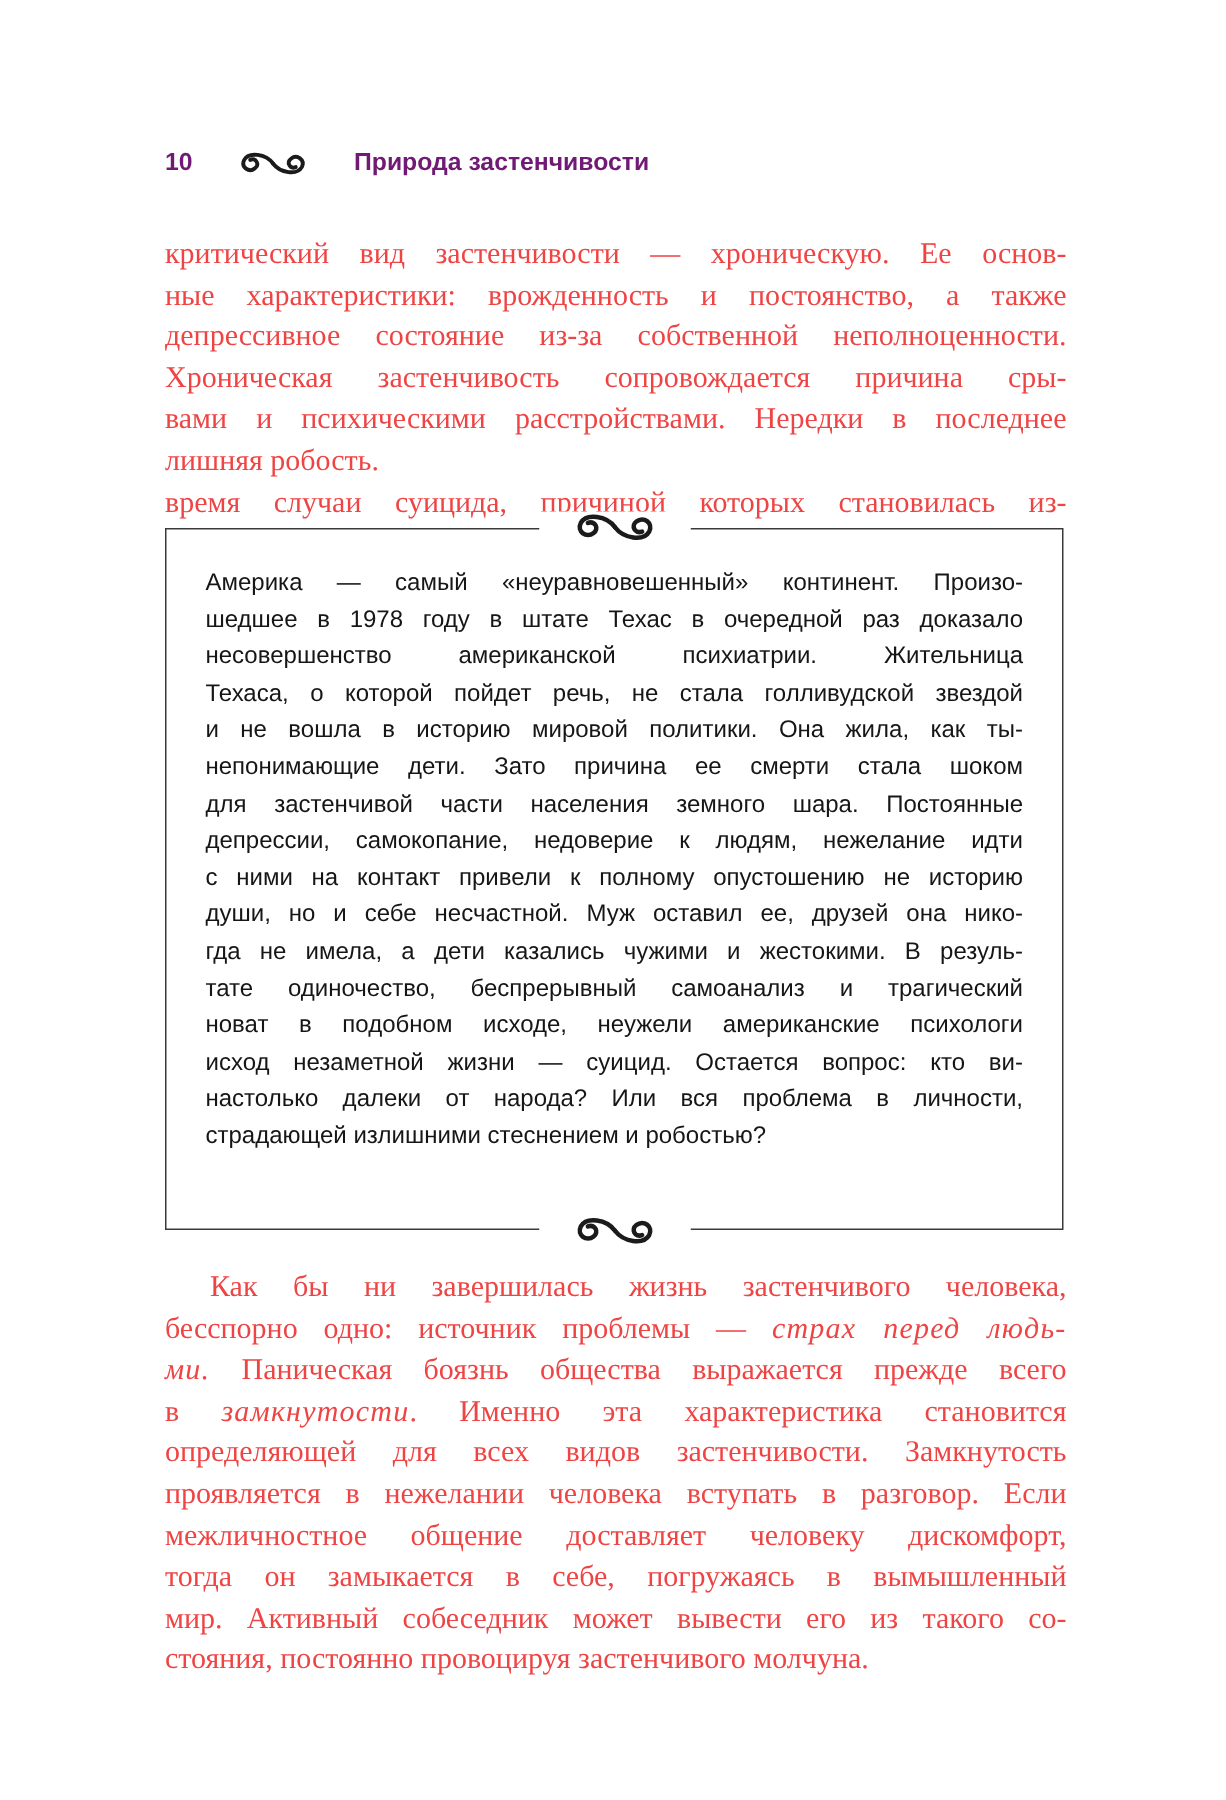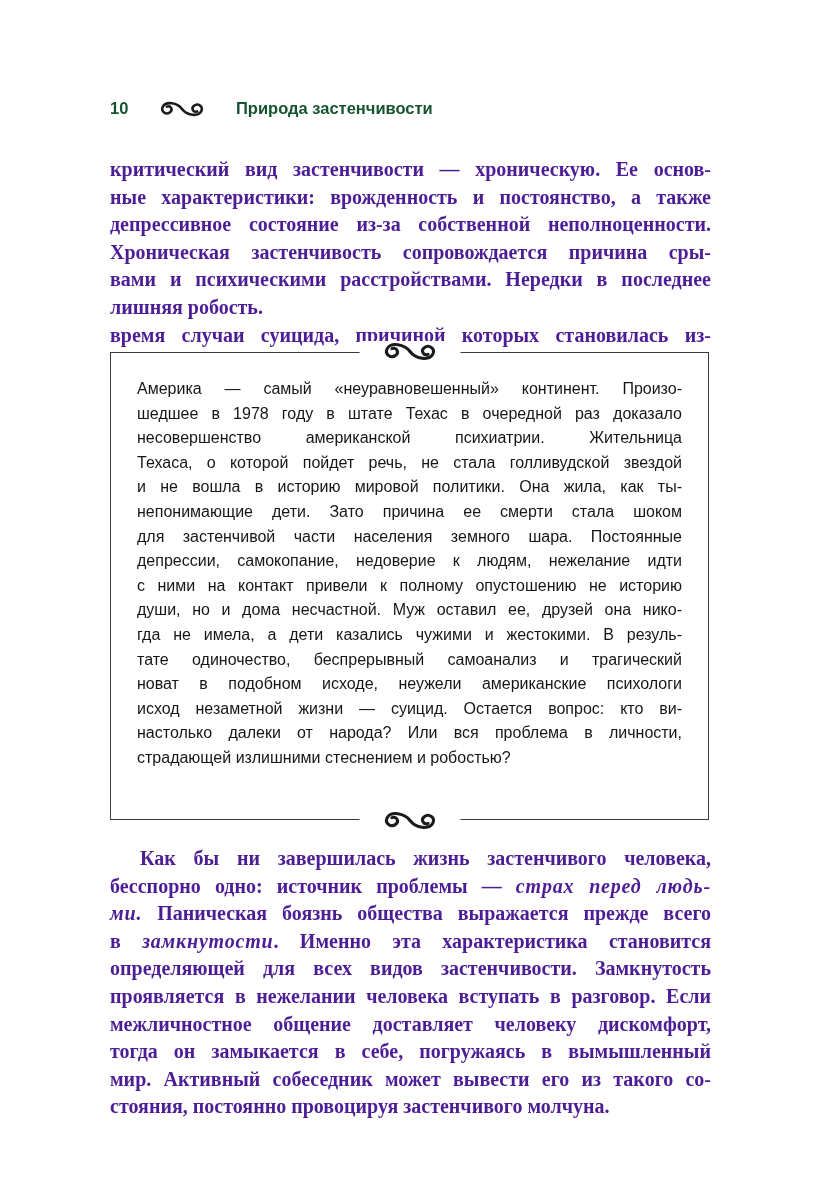--- a/index.html
+++ b/index.html
@@ -19,38 +19,37 @@
   
   .runhead {
     position: absolute;
     left: 110px;
     top: 99px;
     display: flex;
     align-items: center;
     font-family: "Liberation Sans", sans-serif;
     font-weight: 700;
     font-size: 16.5px;
-    color: #14532d;
+    color: #701a75;
   }
   .runhead .pagenum { width: 24px; }
   .runhead .orn { margin-left: 24px; margin-right: 30px; display: inline-flex; align-items: center; }
 
   
   .fleuron { color: #1b1b1b; display: block; }
 
   
   .body-para {
     position: absolute;
     left: 110px;
     width: 601px;
     font-family: "Liberation Serif", serif;
     font-size: 20px;
     line-height: 27.6px;
-    color: #4c1d95;
-    font-weight: bold;
+    color: #ef4444;
   }
   .body-para em {
     font-style: italic;
     letter-spacing: 0.8px;
   }
   #para-before { top: 156px; }
   #para-after  { top: 845px; }
   .indent-first .jline:first-child { text-indent: 30px; }
 
   
@@ -131,21 +130,21 @@
     <div class="quote-text">
         <div class="jline">Америка — самый «неуравновешенный» континент. Произо-</div>
         <div class="jline">шедшее в 1978 году в штате Техас в очередной раз доказало</div>
         <div class="jline">несовершенство американской психиатрии. Жительница</div>
         <div class="jline">Техаса, о которой пойдет речь, не стала голливудской звездой</div>
         <div class="jline">и не вошла в историю мировой политики. Она жила, как ты-</div>
         <div class="jline">непонимающие дети. Зато причина ее смерти стала шоком</div>
         <div class="jline">для застенчивой части населения земного шара. Постоянные</div>
         <div class="jline">депрессии, самокопание, недоверие к людям, нежелание идти</div>
         <div class="jline">с ними на контакт привели к полному опустошению не историю</div>
-        <div class="jline">души, но и дома несчастной. Муж оставил ее, друзей она нико-</div>
+        <div class="jline">души, но и себе несчастной. Муж оставил ее, друзей она нико-</div>
         <div class="jline">гда не имела, а дети казались чужими и жестокими. В резуль-</div>
         <div class="jline">тате одиночество, беспрерывный самоанализ и трагический</div>
         <div class="jline">новат в подобном исходе, неужели американские психологи</div>
         <div class="jline">исход незаметной жизни — суицид. Остается вопрос: кто ви-</div>
         <div class="jline">настолько далеки от народа? Или вся проблема в личности,</div>
         <div class="jline last">страдающей излишними стеснением и робостью?</div>
       </div>
 
     <span class="box-orn bottom">
       <svg class="fleuron" width="57" height="21" viewBox="0 0 60 22" aria-hidden="true">

